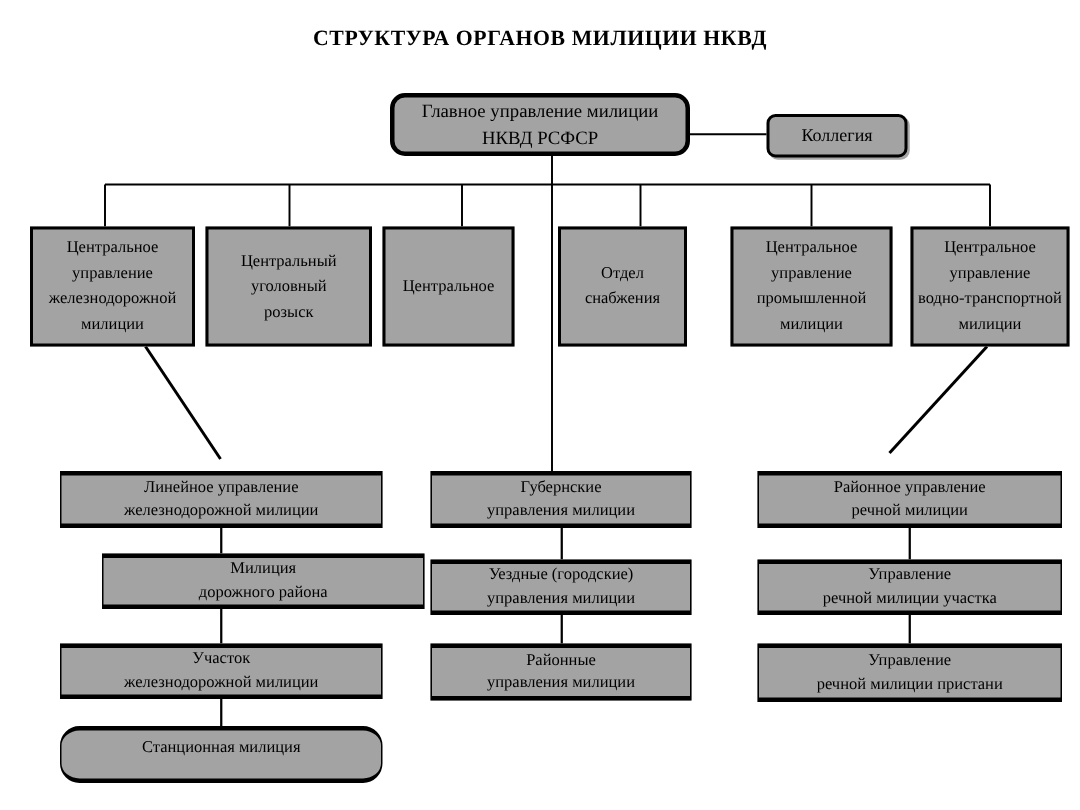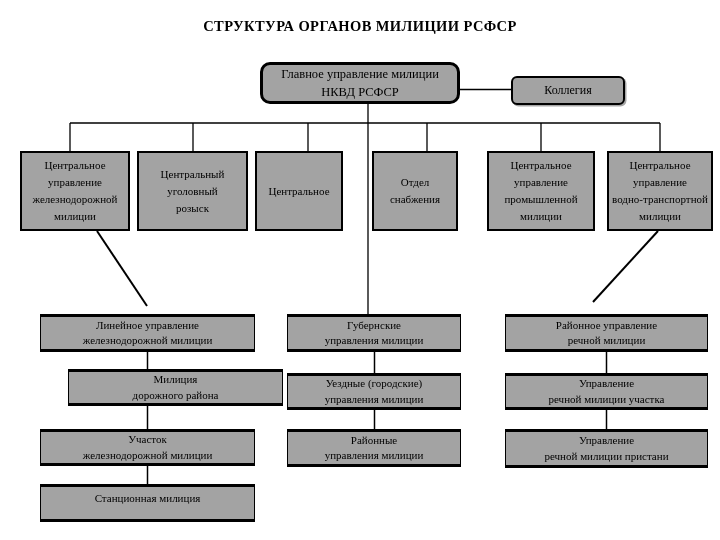--- a/index.html
+++ b/index.html
@@ -92,25 +92,25 @@
     <line x1="147.5" y1="405" x2="147.5" y2="429" stroke="#000" stroke-width="1.5"></line>
     <line x1="147.5" y1="465" x2="147.5" y2="484" stroke="#000" stroke-width="1.5"></line>
 
     <line x1="374.5" y1="352" x2="374.5" y2="373" stroke="#000" stroke-width="1.5"></line>
     <line x1="374.5" y1="409" x2="374.5" y2="429" stroke="#000" stroke-width="1.5"></line>
 
     <line x1="606.5" y1="352" x2="606.5" y2="373" stroke="#000" stroke-width="1.5"></line>
     <line x1="606.5" y1="409" x2="606.5" y2="429" stroke="#000" stroke-width="1.5"></line>
   </svg>
 
-  <div class="title">СТРУКТУРА ОРГАНОВ МИЛИЦИИ РСФСР</div>
+  <div class="title">СТРУКТУРА ОРГАНОВ МИЛИЦИИ НКВД</div>
 
   <div class="box root-box" style="left:260px; top:62px; width:200px; height:42px;">Главное управление милиции
 НКВД РСФСР</div>
-  <div class="box collegium-box" style="left:511px; top:76px; width:114px; height:29px;">Коллегия</div>
+  <div class="box collegium-box" style="left:511px; top:76px; width:94px; height:29px;">Коллегия</div>
 
   <div class="box dept-box" style="left:20px;  top:151px; width:110px; height:80px;">Центральное
 управление
 железнодорожной
 милиции</div>
   <div class="box dept-box" style="left:137px; top:151px; width:111px; height:80px;">Центральный
 уголовный
 розыск</div>
   <div class="box dept-box" style="left:255px; top:151px; width:88px; height:80px;">Центральное</div>
   <div class="box dept-box" style="left:372px; top:151px; width:86px; height:80px;">Отдел
@@ -123,21 +123,21 @@
 управление
 водно-транспортной
 милиции</div>
 
   <div class="box low-box" style="left:40px; top:314px; width:215px; height:38px;">Линейное управление
 железнодорожной милиции</div>
   <div class="box low-box" style="left:40px; top:369px; width:215px; height:37px;margin-left:28px;">Милиция
 дорожного района</div>
   <div class="box low-box" style="left:40px; top:429px; width:215px; height:37px;">Участок
 железнодорожной милиции</div>
-  <div class="box low-box top-align" style="left:40px; top:484px; width:215px; height:38px;">Станционная милиция</div>
+  <div class="box low-box top-align" style="left:40px; top:484px; width:215px; height:38px;border-radius:13px;">Станционная милиция</div>
 
   <div class="box low-box" style="left:287px; top:314px; width:174px; height:38px;">Губернские
 управления милиции</div>
   <div class="box low-box" style="left:287px; top:373px; width:174px; height:37px;">Уездные (городские)
 управления милиции</div>
   <div class="box low-box" style="left:287px; top:429px; width:174px; height:38px;">Районные
 управления милиции</div>
 
   <div class="box low-box" style="left:505px; top:314px; width:203px; height:38px;">Районное управление
 речной милиции</div>

